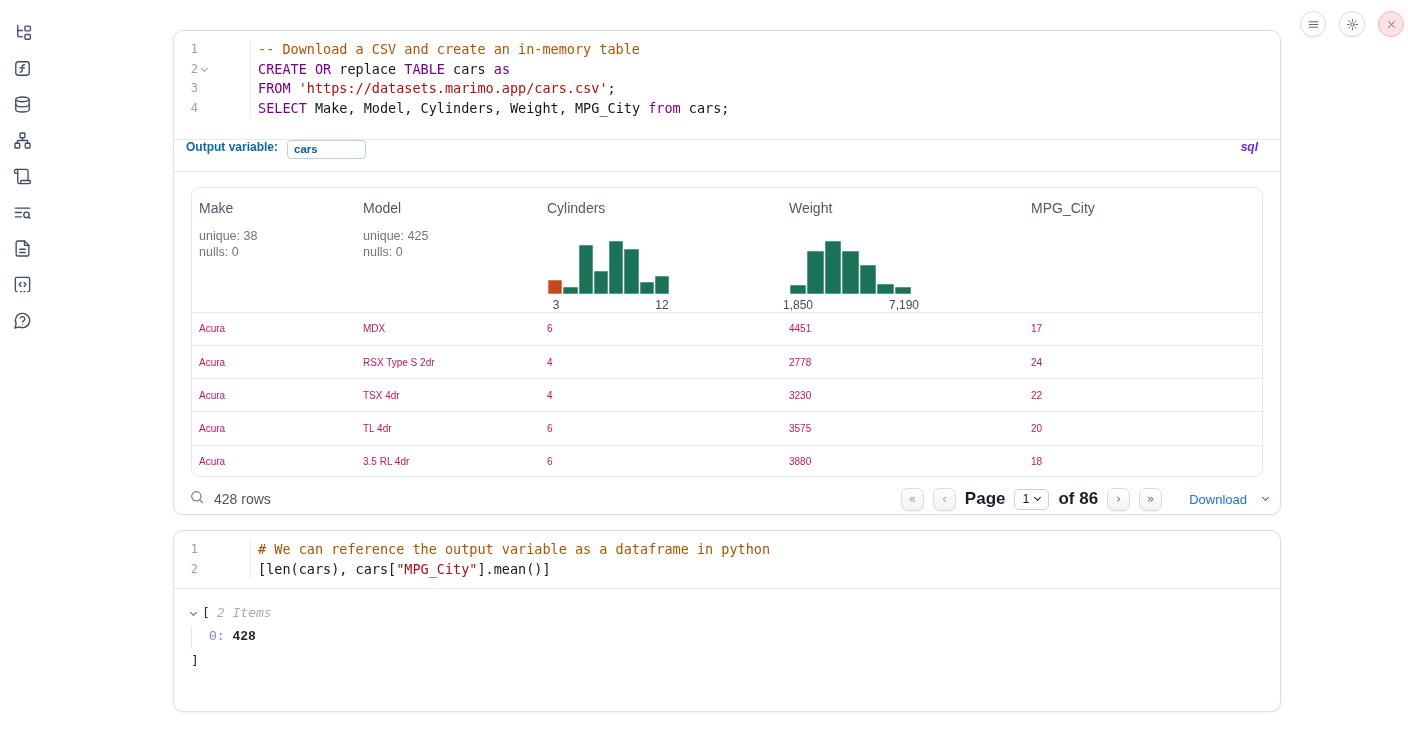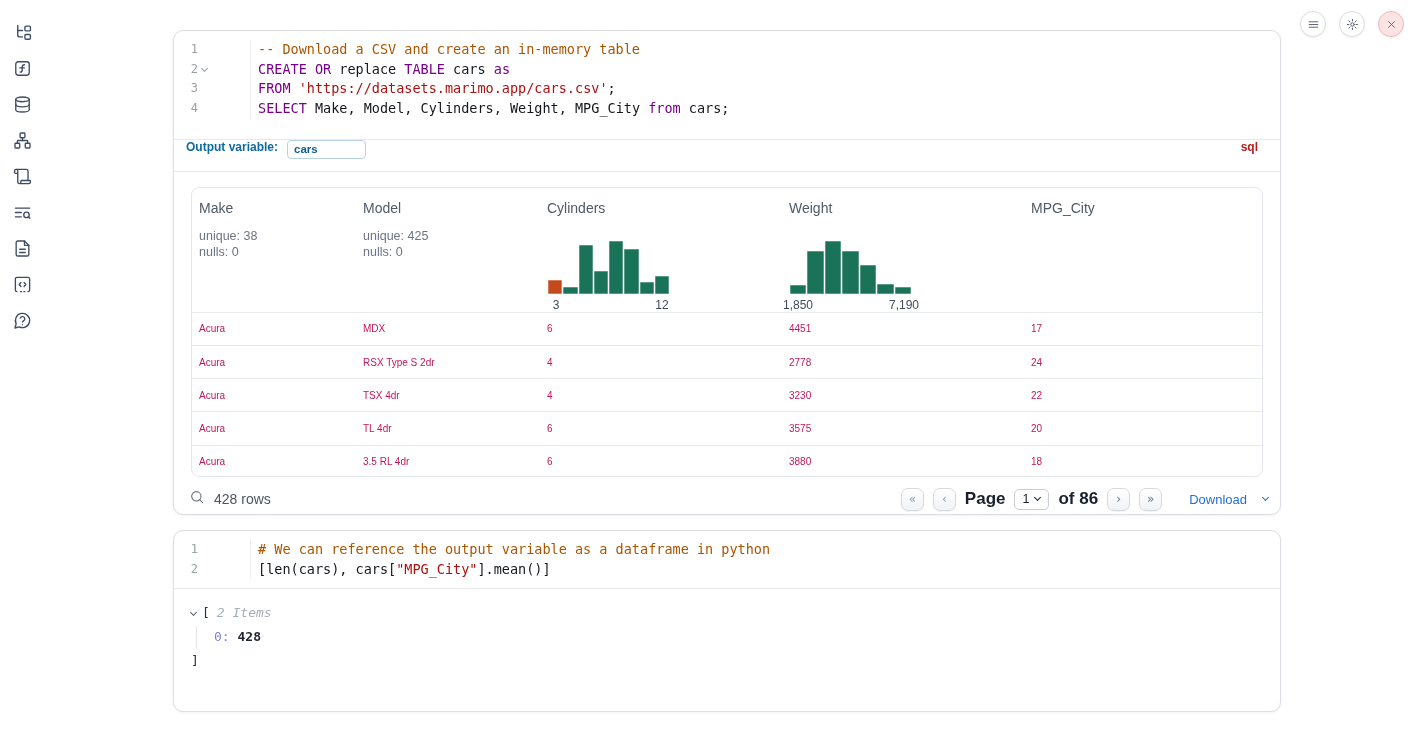--- a/index.html
+++ b/index.html
@@ -39,21 +39,21 @@
     transform:rotate(45deg); margin-top:-2px; }
   .ltext { flex:1; padding-left:7px; border-left:1px solid #eceef0; color:#14181d;margin-left:40px; }
   .tok-kw { color:#770088; } .tok-str { color:#aa1111; } .tok-com { color:#aa5500; }
 
   
   .outvar-row { height:33px; border-top:1px solid #e7e9eb; border-bottom:1px solid #e7e9eb;
     display:flex; align-items:flex-start; padding:0 22px 0 12px;margin-top:11px; }
   .outvar-label { font-size:12px; font-weight:bold; color:#0c6a9e; }
   .outvar-input { margin-left:9px; width:79px; height:19px; border:1px solid #b9d2e2; border-radius:4px;
     padding:0 6px; font-family:"Liberation Sans",sans-serif; font-size:11.5px; font-weight:bold; color:#0f5e8d; background:#fff; }
-  .lang-badge { margin-left:auto; font-size:12px; font-weight:bold; color:#b91c1c; }
+  .lang-badge { margin-left:auto; font-size:12px; font-weight:bold; color:#6d28d9;font-style:italic; }
 
   
   .table-wrap { padding:15px 17px 0 17px; }
   .table-card { border:1px solid #e3e6ea; border-radius:8px; height:290px; overflow:hidden; background:#fff; }
   .thead { height:124px; display:grid; grid-template-columns:164px 184px 242px 242px 1fr; }
   .th { padding:12px 0 0 7px; display:flex; flex-direction:column; }
   .th-name { font-size:14px; color:#4e5a68; }
   .th-stats { margin-top:12px; font-size:12.5px; color:#6b7583; line-height:16.5px; }
   .hist { margin-top:auto; width:121px; position:relative; padding-bottom:18px; margin-left:1px; }
   .hist-bars { display:flex; align-items:flex-end; gap:1px; height:56px; }
@@ -83,21 +83,21 @@
   .download { margin-left:18px; display:flex; align-items:center; gap:16px; color:#2370d3;
     font-size:13px; font-weight:400; cursor:pointer; }
 
   
   .py-code { border-bottom:1px solid #e7e9eb; }
   .tree { padding:13px 0 0 17px; font-family:"DejaVu Sans Mono", monospace; font-size:13px; line-height:22px; color:#27303c; }
   .tree-head { display:flex; align-items:center; }
   .tree-head .chev { width:5px; height:5px; border-right:1.4px solid #5b6472; border-bottom:1.4px solid #5b6472;
     transform:rotate(45deg); margin:-2px 6px 0 0; }
   .tree-items-label { color:#a7aeb9; font-style:italic; margin-left:7px; }
-  .tree-entries { margin-left:5px; border-left:1px solid #e4e7ea; padding-left:17px; margin-top:2px; margin-bottom:2px; }
+  .tree-entries { border-left:1px solid #e4e7ea; padding-left:17px; margin-top:2px; margin-bottom:2px;font-family:Liberation Mono, monospace; }
   .tree-entry { line-height:22.6px; }
   .tree-key { color:#7d7fd4; }
   .tree-val { color:#1e2430; font-weight:bold; }
   .tree-close { line-height:20px; }
 </style>
 </head>
 <body>
 
 <div class="screen">
 

